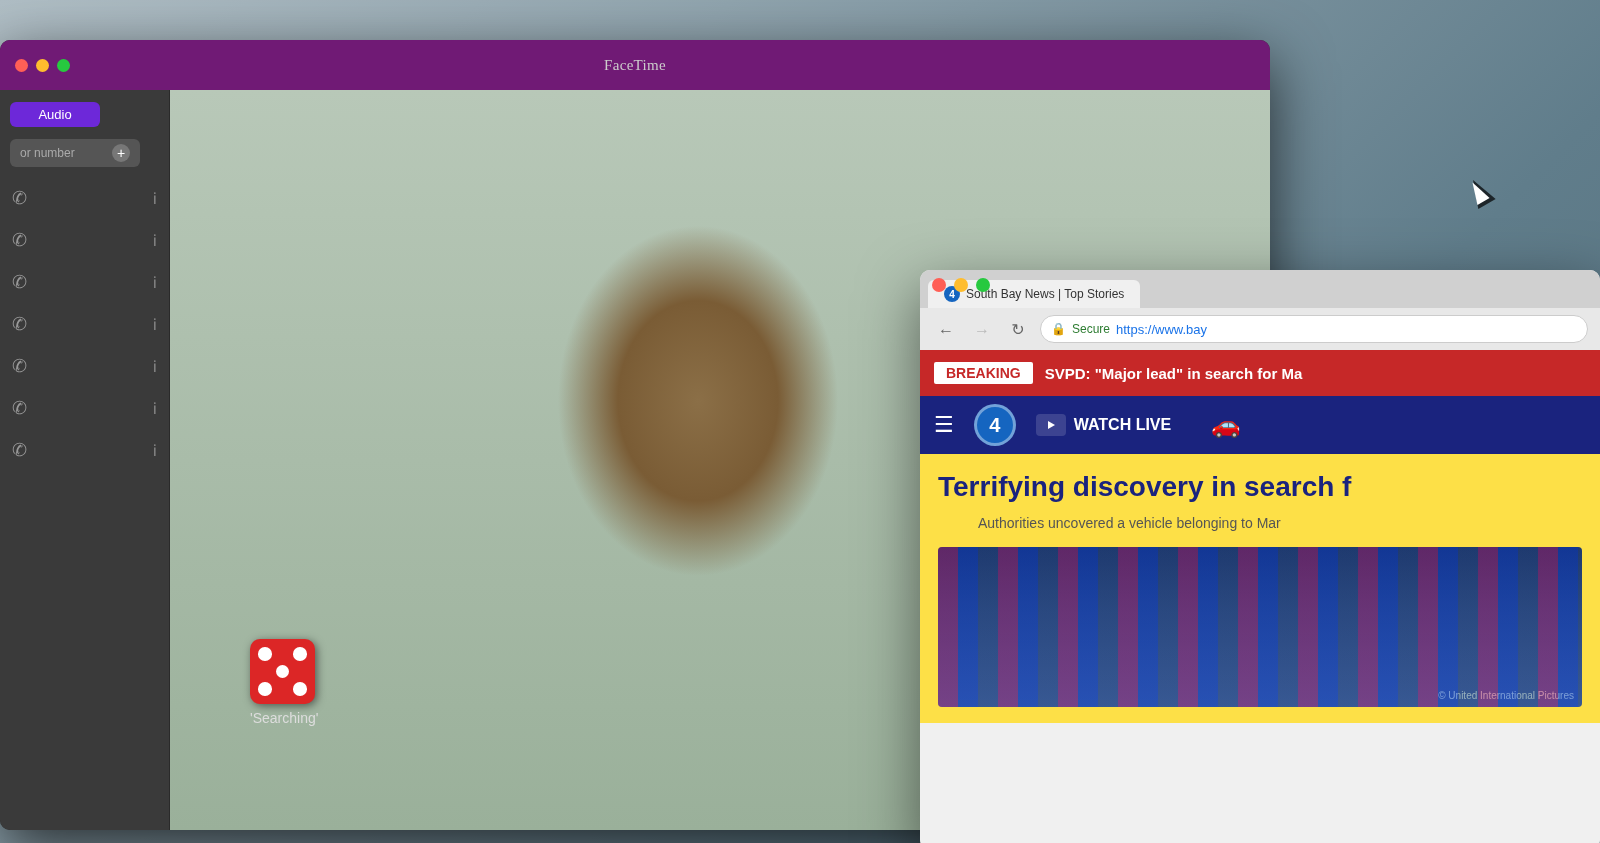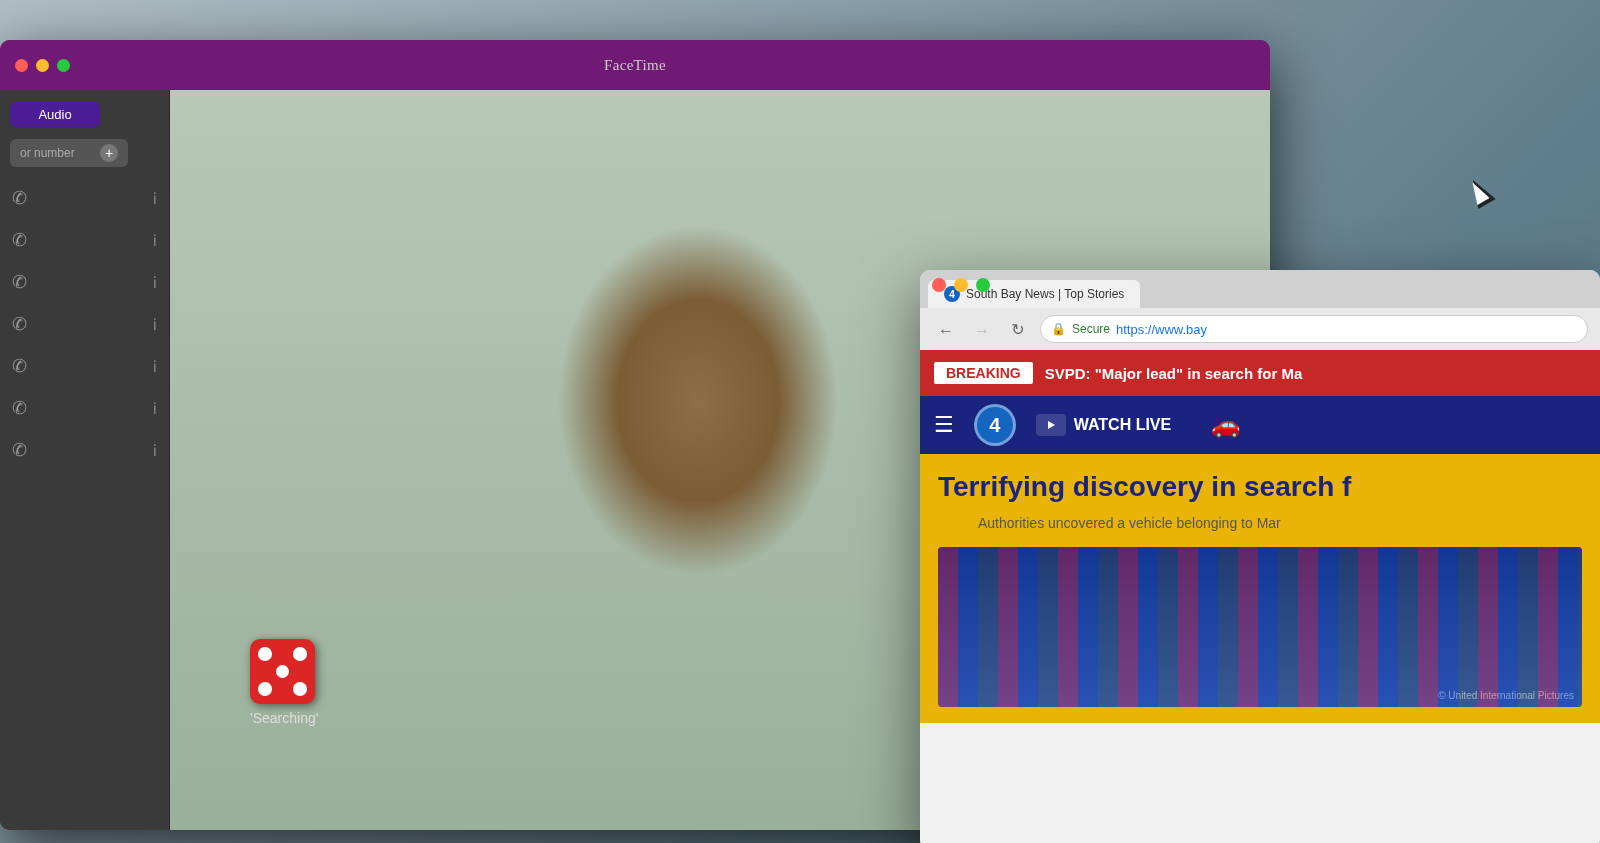--- a/index.html
+++ b/index.html
@@ -76,39 +76,39 @@
       top: 50px;
       left: 0;
       width: 170px;
       height: calc(100% - 50px);
       background: #3a3a3a;
       border-right: 1px solid #2a2a2a;
     }
 
     .sidebar-audio-btn {
       margin: 12px 10px;
-      background: #4c1d95;
+      background: #6d28d9;
       border: none;
       border-radius: 6px;
       color: #fff;
       font-size: 13px;
       padding: 5px 12px;
       width: 90px;
       text-align: center;
     }
 
     .sidebar-search {
       margin: 0 10px 10px;
       background: #555;
       border: none;
       border-radius: 6px;
       color: #ccc;
       font-size: 12px;
       padding: 5px 10px;
-      width: 118px;
+      width: 130px;
       display: flex;
       align-items: center;
       justify-content: space-between;
     }
 
     .sidebar-search-text {
       color: #aaa;
       font-size: 12px;
     }
 
@@ -418,21 +418,21 @@
 
     .car-icon {
       color: white;
       font-size: 24px;
       margin-left: 20px;
     }
 
     
     .article-content {
       padding: 16px 18px;
-      background: #eab308;
+      background: #fde047;
     }
 
     .article-title {
       font-size: 28px;
       font-weight: 700;
       color: #1a237e;
       line-height: 1.2;
       margin-bottom: 10px;
     }
 

